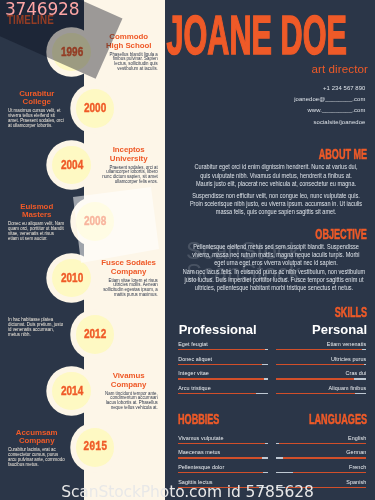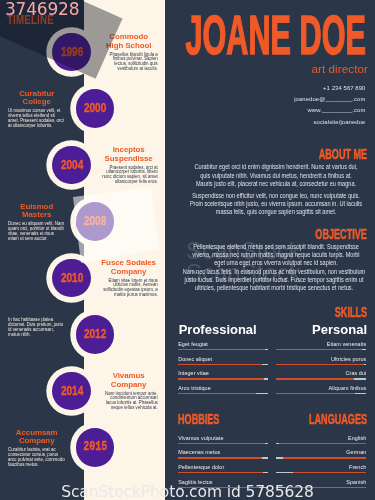--- a/index.html
+++ b/index.html
@@ -10,21 +10,21 @@
 
   
   .navy-panel{position:absolute;left:0;top:0;width:83.8px;height:500px;background:#2b3648;z-index:2;}
   .cream-band{position:absolute;left:83.8px;top:0;width:80.9px;height:500px;background:#fdf6e8;z-index:1;}
 
   .tl-title{position:absolute;left:7px;top:12.6px;color:#ef5a28;font-weight:bold;
             font-size:13.6px;letter-spacing:.2px;line-height:13px;z-index:6;
             transform:scaleX(.72);transform-origin:0 0;white-space:nowrap;}
 
   .circle{position:absolute;z-index:4;width:38.7px;height:38.7px;border-radius:50%;
-          background:#4c1d95;box-shadow:0 0 0 5.7px #fdf6e8;}
+          background:#fef9c3;box-shadow:0 0 0 5.7px #fdf6e8;}
   .circle span{display:block;position:absolute;left:0;top:0;width:38.7px;height:38.7px;
           line-height:38.6px;text-align:center;color:#ef5a28;font-weight:bold;
           font-size:13.6px;letter-spacing:0px;}
   .circle span i{font-style:normal;display:inline-block;transform:scaleX(.735);-webkit-text-stroke:0.42px #ef5a28;}
 
   .entry{position:absolute;z-index:5;}
   .entry h3{margin:0;font-weight:bold;font-size:7.9px;line-height:8.45px;color:#ef5a28;letter-spacing:-0.05px;text-align:center;}
   .entry p{margin:1.4px 0 0 0;font-size:5.5px;line-height:4.85px;letter-spacing:0px;
            transform:scaleX(.798);}
   .entry.left p{transform-origin:0 0;}
@@ -33,21 +33,21 @@
   .entry.left p{width:71.5px;}
   .entry.left p{color:#f3ece0;}
   .entry.right{left:100px;width:57.3px;text-align:right;}
   .entry.right p{width:71.8px;margin-left:-14.5px;}
   .entry.right h3{color:#ef5a28;}
   .entry.right p{color:#2b3548;}
 
   
   .name{position:absolute;left:0;right:9px;top:14.5px;color:#ef5a28;font-weight:bold;
         font-size:55.5px;line-height:40px;letter-spacing:0px;white-space:nowrap;
-        text-align:right;-webkit-text-stroke:1.6px #ef5a28;}
+        text-align:center;-webkit-text-stroke:1.6px #ef5a28;}
   .name span{display:inline-block;transform:scaleX(.552);transform-origin:100% 50%;}
   .role{position:absolute;right:7px;top:61.5px;color:#ef5a28;font-size:11.6px;
         line-height:13px;letter-spacing:.1px;}
   .contacts{position:absolute;right:9.5px;top:82.8px;text-align:right;color:#dfe4ea;}
   .contacts div{font-size:5.9px;line-height:11.35px;letter-spacing:.1px;}
 
   .sec-h{position:absolute;right:8px;color:#ef5a28;font-weight:bold;font-size:14.1px;
          line-height:14px;white-space:nowrap;transform:scaleX(.645);transform-origin:100% 0;
          -webkit-text-stroke:0.55px #ef5a28;letter-spacing:0px;}
   .sec-h.l{left:177.9px;right:auto;transform-origin:0 0;z-index:10;}
@@ -99,21 +99,21 @@
         <span><i>2000</i></span>
       </div>
       <div class="entry left" style="top: 89.75px;">
         <h3>Curabitur College</h3>
         <p>Ut maximus cursus velit, et viverra tellus eleifend sit amet. Praesent sodales, orci at ullamcorper lobortis.</p>
       </div>
       <div class="circle" style="left: 52.45px; top: 145.7px;">
         <span><i>2004</i></span>
       </div>
       <div class="entry right" style="top: 146.25px;">
-        <h3>Inceptos Suspendisse</h3>
+        <h3>Inceptos University</h3>
         <p>Praesent sodales, orci at ullamcorper lobortis, libero nunc dictum sapien, sit amet ullamcorper felis eros.</p>
       </div>
       <div class="circle" style="left: 75.55px; top: 202.2px;">
         <span><i>2008</i></span>
       </div>
       <div class="entry left" style="top: 202.75px;">
         <h3>Euismod Masters</h3>
         <p>Donec eu aliquam velit. Nam quam orci, porttitor ut blandit vitae, venenatis et risus etiam ut sem auctor.</p>
       </div>
       <div class="circle" style="left: 52.45px; top: 258.7px;">

